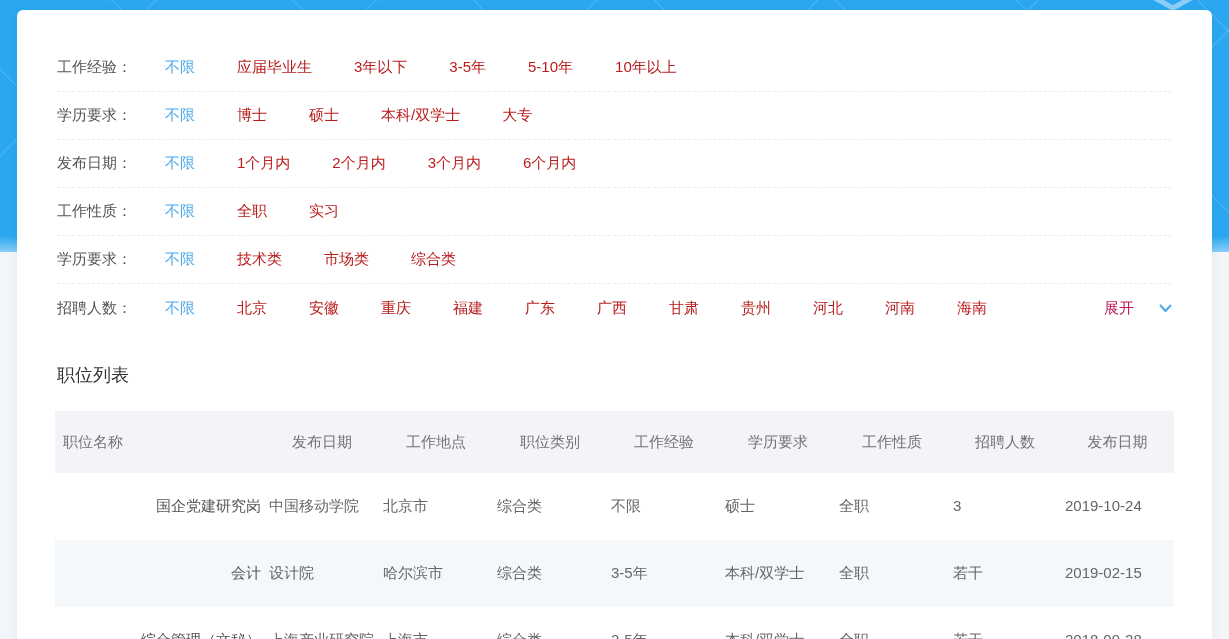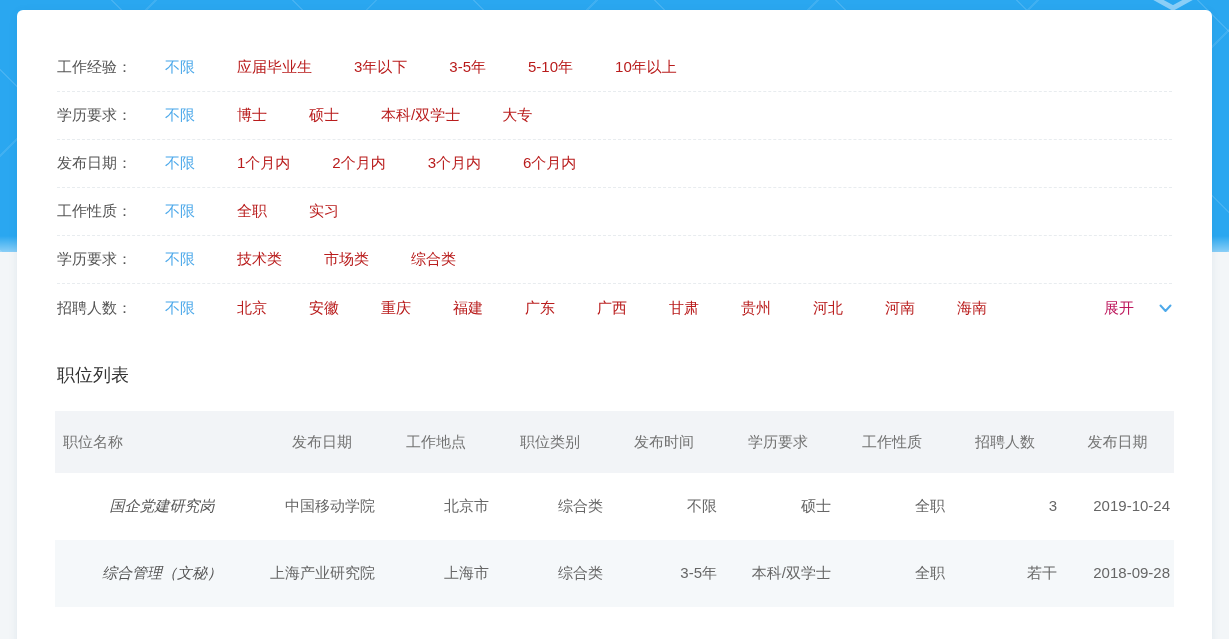--- a/index.html
+++ b/index.html
@@ -49,24 +49,24 @@
   table.jobs{
     margin:24px 38px 0 38px;width:1119px;
     border-collapse:collapse;table-layout:fixed;
   }
   table.jobs th{
     height:62px;background:#f2f4f7;color:#737373;
     font-size:15px;font-weight:normal;text-align:center;padding:0 4px;
   }
   table.jobs th:first-child{text-align:left;padding-left:8px;}
   table.jobs td{
-    height:59px;color:#666;font-size:15px;text-align:right;
+    height:59px;color:#666;font-size:15px;text-align:left;
     padding:4px;line-height:1.35;
   }
-  table.jobs td:first-child{text-align:center;padding-left:8px;color:#555;font-style:italic;}
+  table.jobs td:first-child{text-align:right;padding-left:8px;color:#555;}
   table.jobs tbody tr:nth-child(even){background:#f5f8fa;}
 </style>
 </head>
 <body>
 
 <div class="banner">
   <svg class="scroll-chevron" width="46" height="14" viewBox="0 0 46 14">
     <polyline points="3,0 23,11 43,0" fill="none" stroke="rgba(255,255,255,0.45)" stroke-width="5" stroke-linecap="round" stroke-linejoin="round"></polyline>
   </svg>
 </div>
@@ -165,40 +165,51 @@
       <col style="width:114px">
         <col style="width:112px">
         <col style="width:113px">
     </colgroup>
     <thead>
       <tr>
         <th>职位名称</th>
         <th>发布日期</th>
         <th>工作地点</th>
         <th>职位类别</th>
-        <th>发布时间</th>
+        <th>工作经验</th>
         <th>学历要求</th>
         <th>工作性质</th>
         <th>招聘人数</th>
         <th>发布日期</th>
       </tr>
     </thead>
     <tbody>
       <tr>
         <td>国企党建研究岗</td>
         <td>中国移动学院</td>
         <td>北京市</td>
         <td>综合类</td>
         <td>不限</td>
         <td>硕士</td>
         <td>全职</td>
         <td>3</td>
         <td>2019-10-24</td>
       </tr>
       <tr>
+        <td>会计</td>
+        <td>设计院</td>
+        <td>哈尔滨市</td>
+        <td>综合类</td>
+        <td>3-5年</td>
+        <td>本科/双学士</td>
+        <td>全职</td>
+        <td>若干</td>
+        <td>2019-02-15</td>
+      </tr>
+      <tr>
         <td>综合管理（文秘）</td>
         <td>上海产业研究院</td>
         <td>上海市</td>
         <td>综合类</td>
         <td>3-5年</td>
         <td>本科/双学士</td>
         <td>全职</td>
         <td>若干</td>
         <td>2018-09-28</td>
       </tr>

